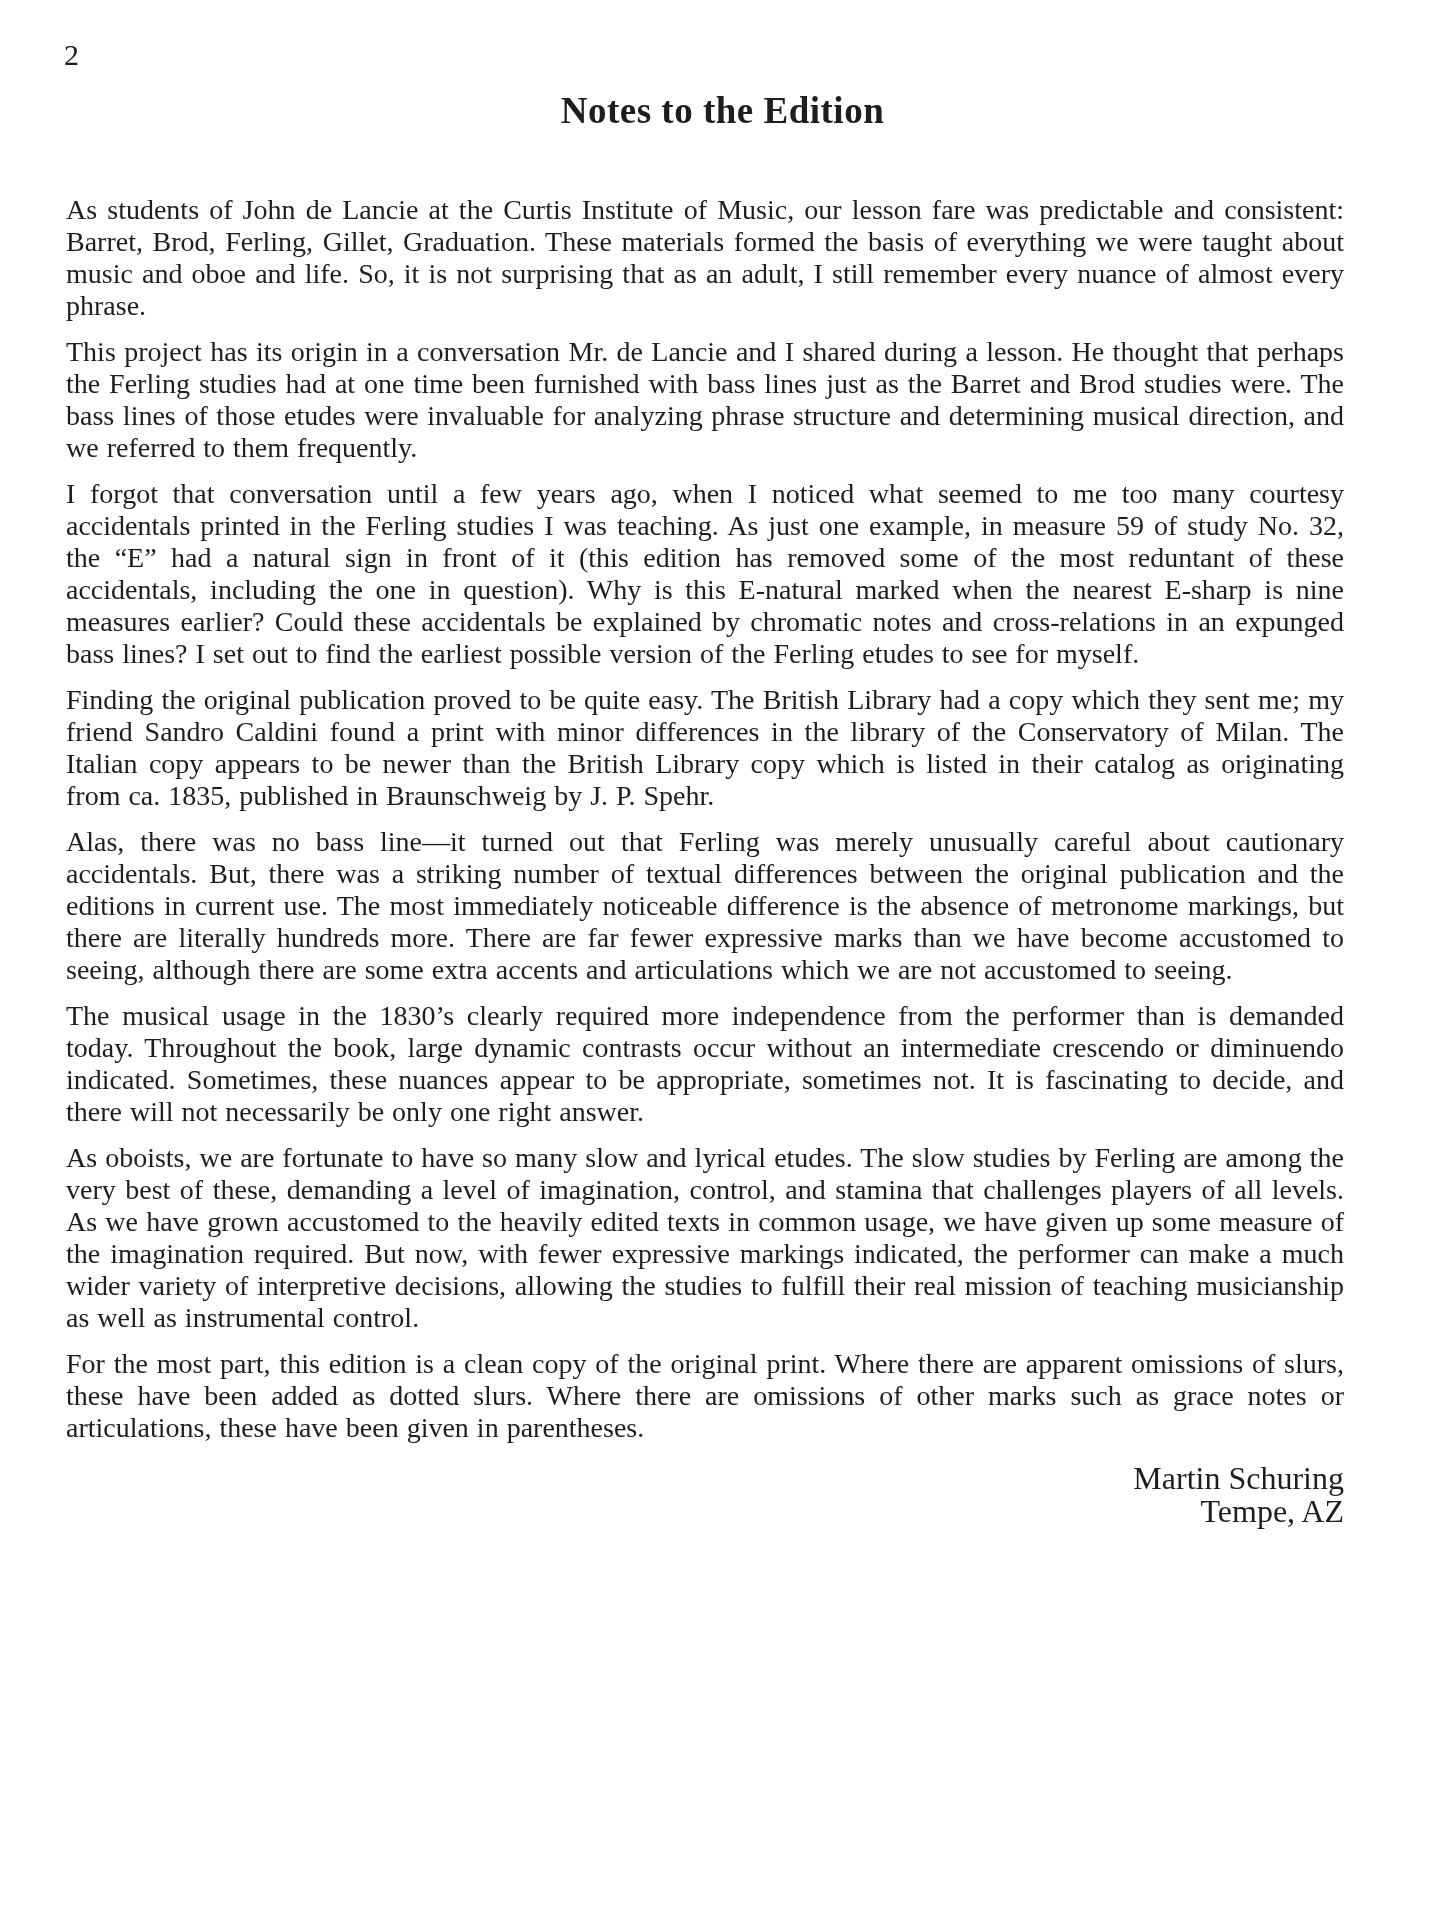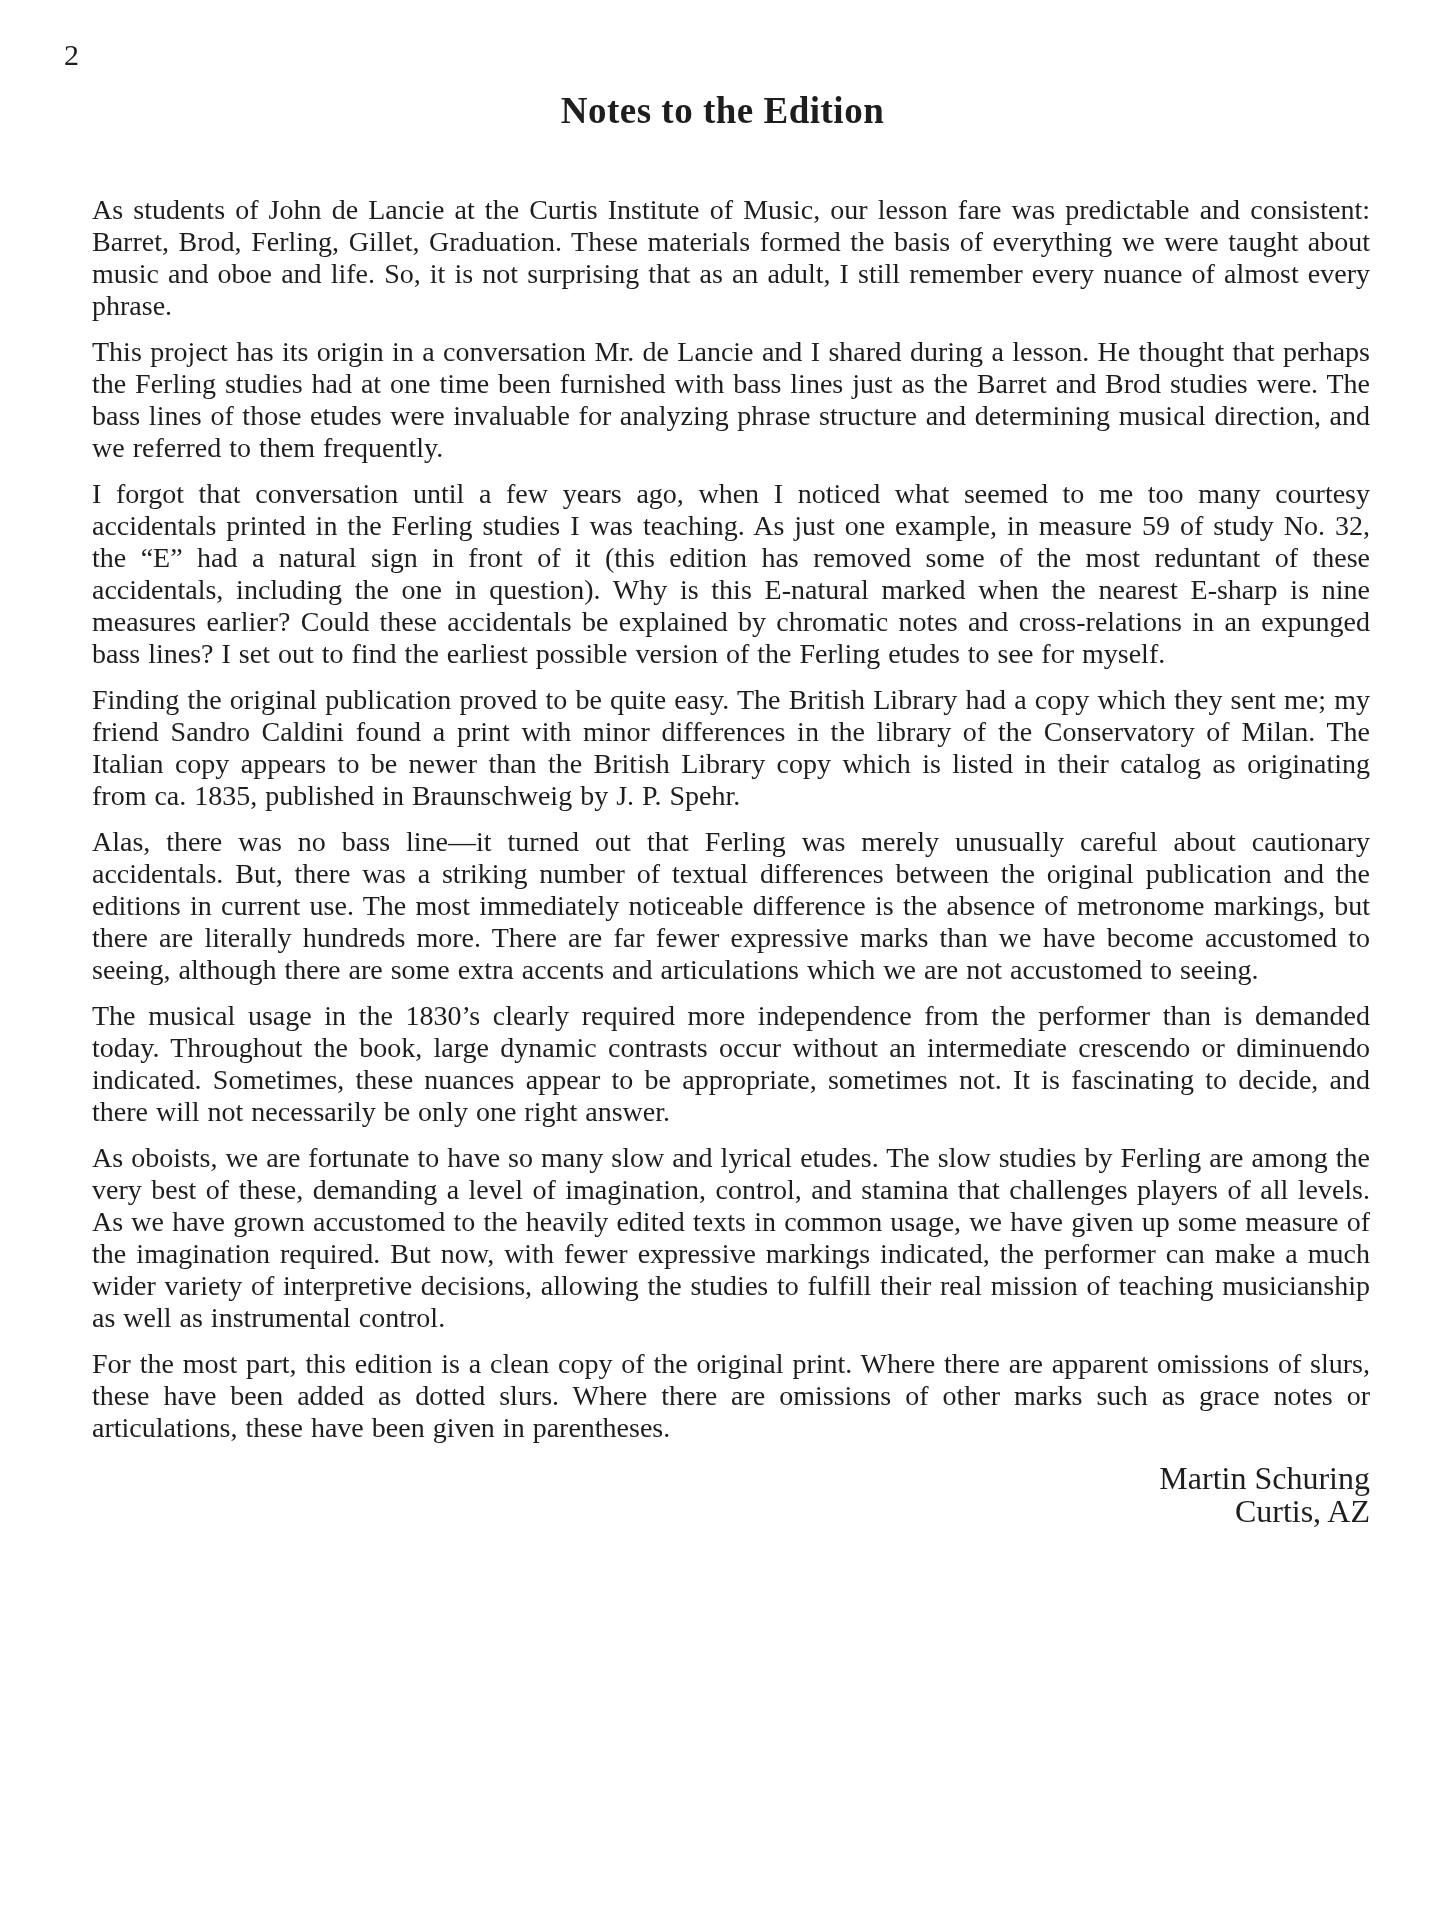--- a/index.html
+++ b/index.html
@@ -32,21 +32,20 @@
     font-size: 37px;
     line-height: 42px;
     font-weight: 700;
     letter-spacing: 0.5px;
   }
   .content {
     position: absolute;
     top: 194px;
     left: 66px;
     width: 1278px;
-    margin-left: 26px;
   }
   .content p {
     margin: 0 0 14px 0;
     font-size: 28px;
     line-height: 32px;
     text-align: justify;
     text-justify: inter-word;
     word-spacing: 1px;
   }
   .signature {
@@ -73,17 +72,17 @@
     <p>This project has its origin in a conversation Mr. de Lancie and I shared during a lesson. He thought that perhaps the Ferling studies had at one time been furnished with bass lines just as the Barret and Brod studies were. The bass lines of those etudes were invaluable for analyzing phrase structure and determining musical direction, and we referred to them frequently.</p>
     <p>I forgot that conversation until a few years ago, when I noticed what seemed to me too many courtesy accidentals printed in the Ferling studies I was teaching. As just one example, in measure 59 of study No. 32, the “E” had a natural sign in front of it (this edition has removed some of the most reduntant of these accidentals, including the one in question). Why is this E-natural marked when the nearest E-sharp is nine measures earlier? Could these accidentals be explained by chromatic notes and cross-relations in an expunged bass lines? I set out to find the earliest possible version of the Ferling etudes to see for myself.</p>
     <p>Finding the original publication proved to be quite easy. The British Library had a copy which they sent me; my friend Sandro Caldini found a print with minor differences in the library of the Conservatory of Milan. The Italian copy appears to be newer than the British Library copy which is listed in their catalog as originating from ca. 1835, published in Braunschweig by J. P. Spehr.</p>
     <p>Alas, there was no bass line—it turned out that Ferling was merely unusually careful about cautionary accidentals. But, there was a striking number of textual differences between the original publication and the editions in current use. The most immediately noticeable difference is the absence of metronome markings, but there are literally hundreds more. There are far fewer expressive marks than we have become accustomed to seeing, although there are some extra accents and articulations which we are not accustomed to seeing.</p>
     <p>The musical usage in the 1830’s clearly required more independence from the performer than is demanded today. Throughout the book, large dynamic contrasts occur without an intermediate crescendo or diminuendo indicated. Sometimes, these nuances appear to be appropriate, sometimes not. It is fascinating to decide, and there will not necessarily be only one right answer.</p>
     <p>As oboists, we are fortunate to have so many slow and lyrical etudes. The slow studies by Ferling are among the very best of these, demanding a level of imagination, control, and stamina that challenges players of all levels. As we have grown accustomed to the heavily edited texts in common usage, we have given up some measure of the imagination required. But now, with fewer expressive markings indicated, the performer can make a much wider variety of interpretive decisions, allowing the studies to fulfill their real mission of teaching musicianship as well as instrumental control.</p>
     <p>For the most part, this edition is a clean copy of the original print. Where there are apparent omissions of slurs, these have been added as dotted slurs. Where there are omissions of other marks such as grace notes or articulations, these have been given in parentheses.</p>
 
     <div class="signature">
       <div>Martin Schuring</div>
-      <div>Curtis, AZ</div>
+      <div>Tempe, AZ</div>
     </div>
   </div>
 
 </div>
 
 </body></html>

